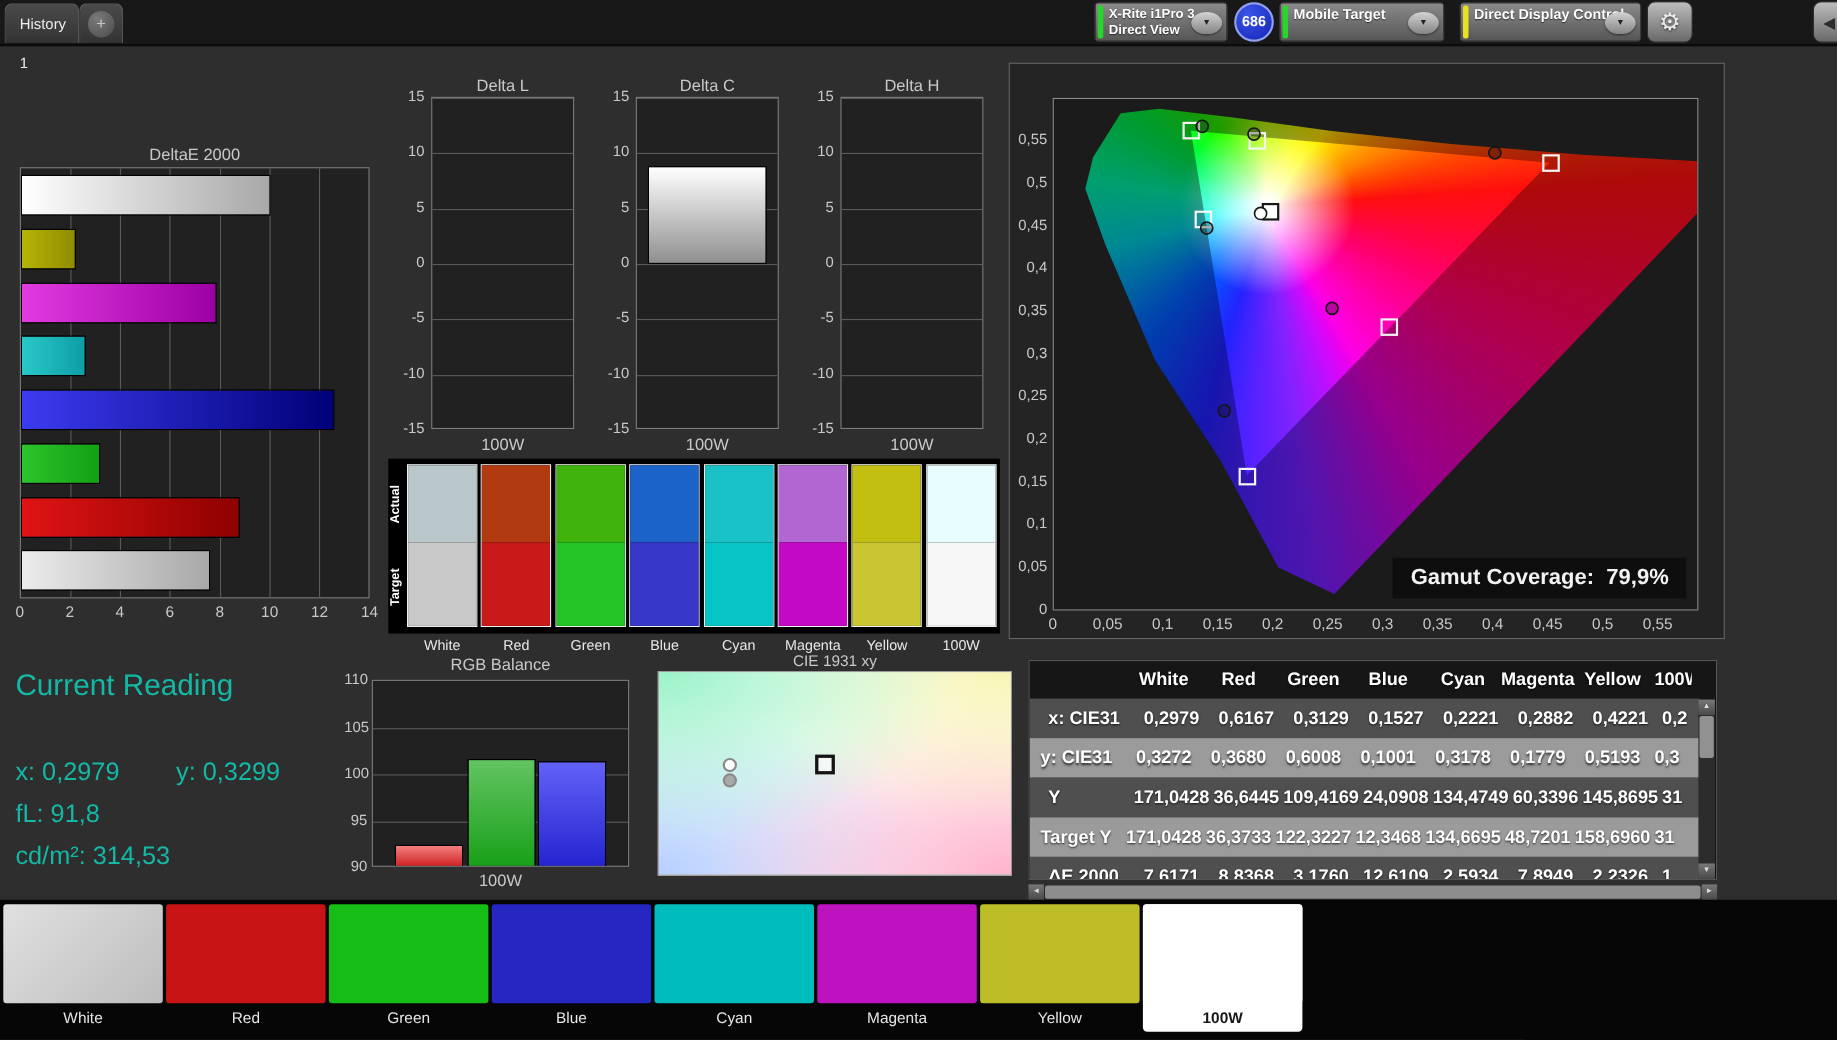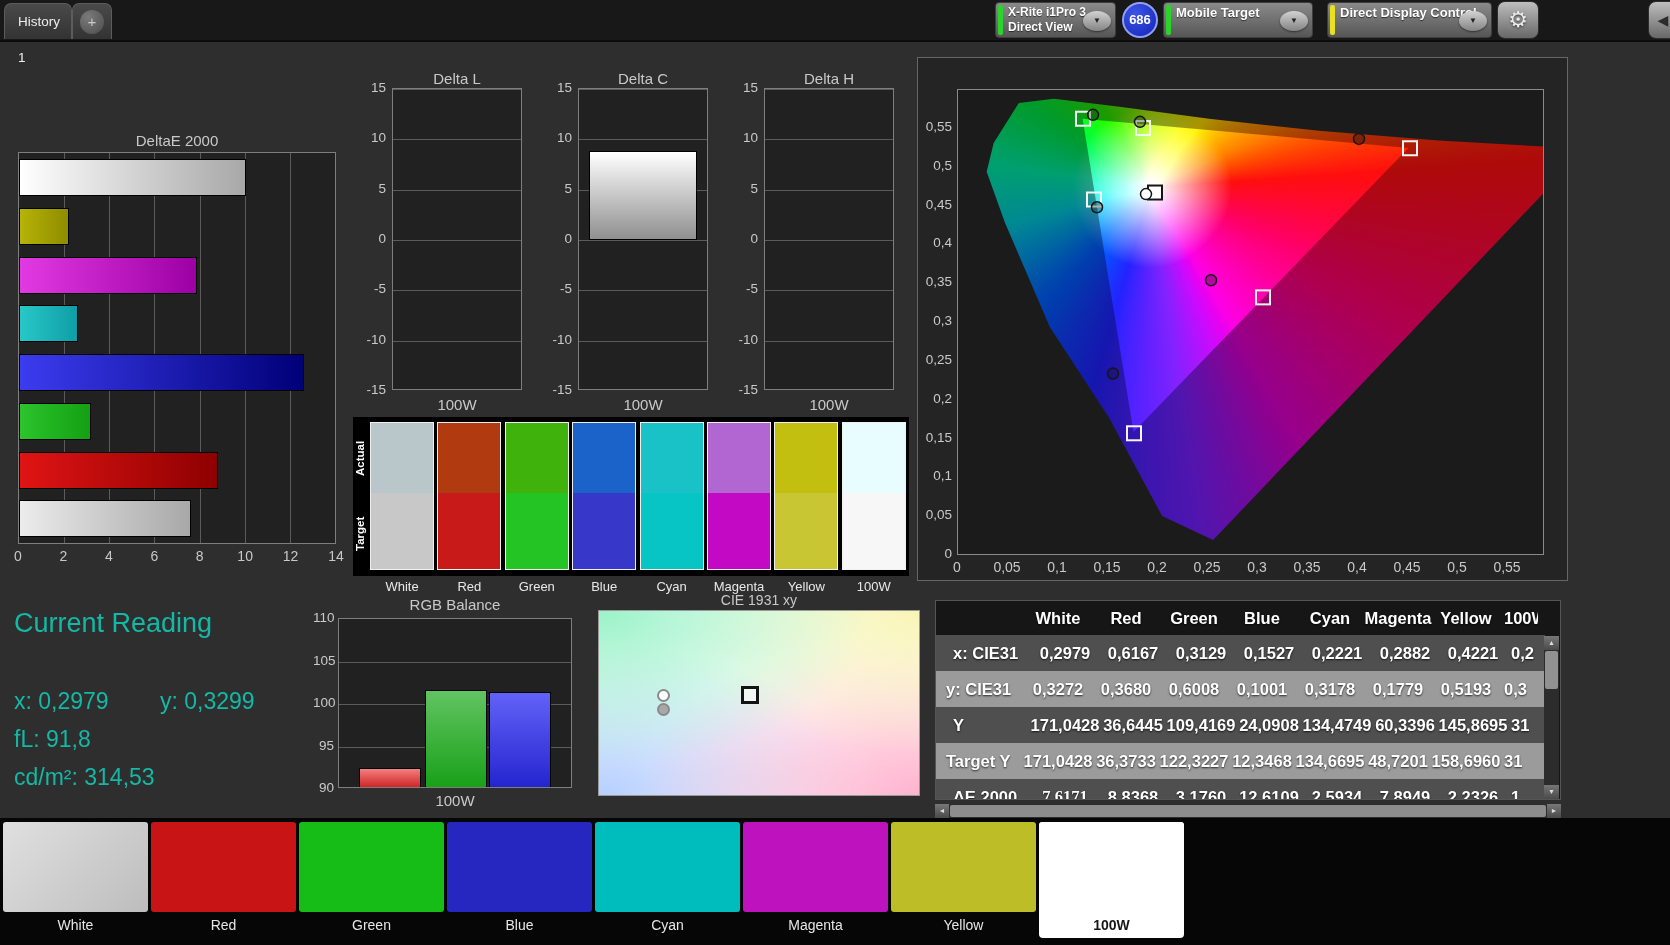--- a/index.html
+++ b/index.html
@@ -271,20 +271,23 @@
           <circle cx="135.00000000000003" cy="24.853333333333353" r="5.5" fill="rgba(20,20,20,0.3)" stroke="#161616" stroke-width="1.5"></circle>
           <rect x="169" y="336.28666666666663" width="14" height="14" fill="none" stroke="#f5f5f5" stroke-width="2"></rect>
           <circle cx="155.00000000000003" cy="283.48333333333335" r="5.5" fill="rgba(20,20,20,0.3)" stroke="#161616" stroke-width="1.5"></circle>
           <rect x="129.00000000000003" y="102.50999999999999" width="14" height="14" fill="none" stroke="#f5f5f5" stroke-width="2"></rect>
           <circle cx="139.00000000000003" cy="117.27666666666664" r="5.5" fill="rgba(20,20,20,0.3)" stroke="#161616" stroke-width="1.5"></circle>
           <rect x="298.00000000000006" y="200.37" width="14" height="14" fill="none" stroke="#f5f5f5" stroke-width="2"></rect>
           <circle cx="253" cy="190.2833333333333" r="5.5" fill="rgba(20,20,20,0.3)" stroke="#161616" stroke-width="1.5"></circle>
           <rect x="178" y="31.056666666666615" width="14" height="14" fill="none" stroke="#f5f5f5" stroke-width="2"></rect>
           <circle cx="182" cy="31.843333333333305" r="5.5" fill="rgba(20,20,20,0.3)" stroke="#161616" stroke-width="1.5"></circle>
         </svg>
+      <div id="coverage">
+        <span>Gamut Coverage:</span>&nbsp;&nbsp;<span>79,9%</span>
+      </div>
     </div>
   <div class="ytick" style="left: 0px; width: 34px; top: 488px;">0</div>
       <div class="ytick" style="left: 0px; width: 34px; top: 449.167px;">0,05</div>
       <div class="ytick" style="left: 0px; width: 34px; top: 410.333px;">0,1</div>
       <div class="ytick" style="left: 0px; width: 34px; top: 371.5px;">0,15</div>
       <div class="ytick" style="left: 0px; width: 34px; top: 332.667px;">0,2</div>
       <div class="ytick" style="left: 0px; width: 34px; top: 293.833px;">0,25</div>
       <div class="ytick" style="left: 0px; width: 34px; top: 255px;">0,3</div>
       <div class="ytick" style="left: 0px; width: 34px; top: 216.167px;">0,35</div>
       <div class="ytick" style="left: 0px; width: 34px; top: 177.333px;">0,4</div>
@@ -391,21 +394,21 @@
         <div class="tc" style="width: 68px;">36,3733</div>
         <div class="tc" style="width: 68px;">122,3227</div>
         <div class="tc" style="width: 68px;">12,3468</div>
         <div class="tc" style="width: 68px;">134,6695</div>
         <div class="tc" style="width: 68px;">48,7201</div>
         <div class="tc" style="width: 68px;">158,6960</div>
         <div class="tc" style="width: 34px; overflow: hidden; justify-content: flex-start; padding-left: 4px;">31</div>
       </div>
       <div class="trow dark" style="top: 178px;">
         <div class="tc tlabel">ΔE 2000</div>
-        <div class="tc" style="width: 68px; font-family: Liberation Serif, serif;">7,6171</div>
+        <div class="tc" style="width: 68px;">7,6171</div>
         <div class="tc" style="width: 68px;">8,8368</div>
         <div class="tc" style="width: 68px;">3,1760</div>
         <div class="tc" style="width: 68px;">12,6109</div>
         <div class="tc" style="width: 68px;">2,5934</div>
         <div class="tc" style="width: 68px;">7,8949</div>
         <div class="tc" style="width: 68px;">2,2326</div>
         <div class="tc" style="width: 34px; overflow: hidden; justify-content: flex-start; padding-left: 4px;">1</div>
       </div>
       <div class="scrollv">
         <div class="sbtn" style="top: 0px;">▲</div>

